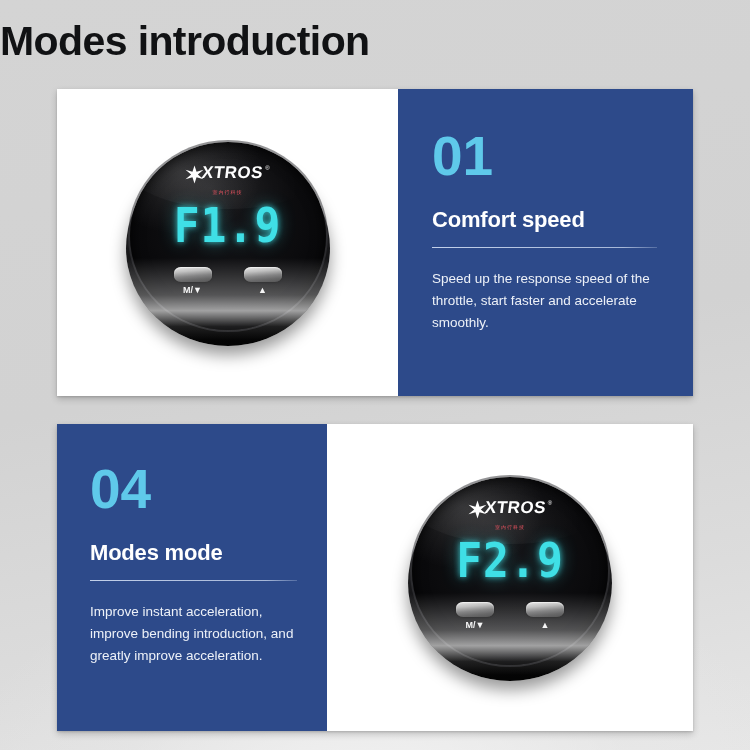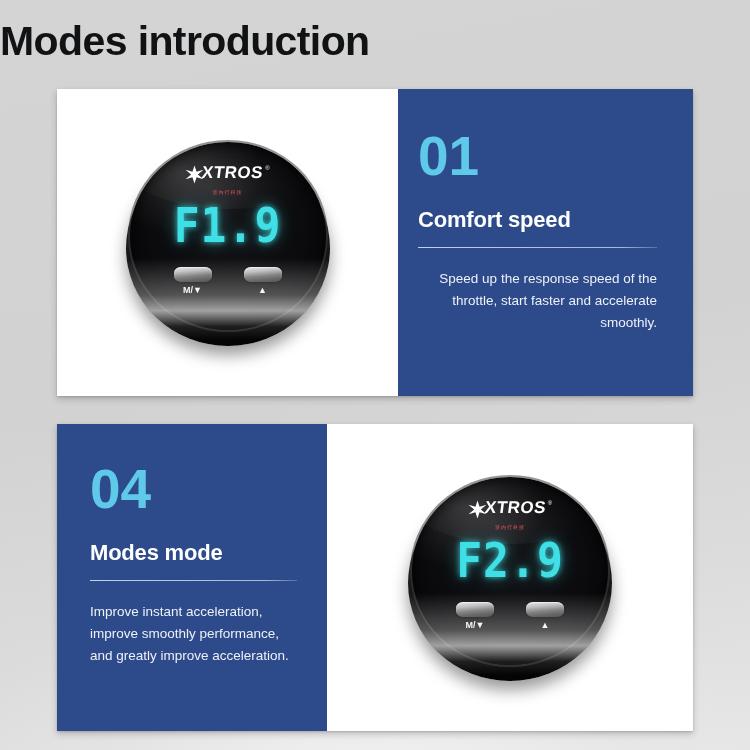--- a/index.html
+++ b/index.html
@@ -40,21 +40,21 @@
     position:relative;
     box-sizing:border-box;
     flex:0 0 auto;
   }
   .white-half{
     background:#ffffff;
     position:relative;
     flex:1 1 auto;
     display:flex;align-items:center;justify-content:center;
   }
-  #panel-1 .blue-half{width:295px;padding:40px 36px 0 20px;}
+  #panel-1 .blue-half{width:295px;padding:40px 36px 0 34px;}
   #panel-2 .blue-half{width:270px;padding:38px 30px 0 33px;}
 
   .mode-num{
     font-size:55px;font-weight:bold;color:#5fc9ea;
     line-height:1;letter-spacing:0px;
     font-family:"Liberation Sans", sans-serif;
   }
   .mode-name{
     margin-top:23px;
     font-size:22px;font-weight:bold;color:#ffffff;
@@ -63,21 +63,21 @@
   }
   .divider{
     margin-top:14px;height:1px;width:100%;
     background:linear-gradient(90deg,rgba(207,220,242,0.92),rgba(207,220,242,0.75) 85%,rgba(207,220,242,0.25));
   }
   .mode-desc{
     margin-top:20px;
     font-size:13.5px;color:#edf1f8;line-height:1.62;
     font-family:"Liberation Sans", sans-serif;
   }
-  #panel-1 .mode-desc{text-align:right;}
+  #panel-1 .mode-desc{text-align:left;}
   #panel-2 .mode-desc{text-align:left;}
   #panel-1 .blue-half .mode-num,
   #panel-1 .blue-half .mode-name{text-align:left;}
 
   
   .device-wrap{
     position:relative;
     width:212px;height:218px;
   }
   
@@ -213,21 +213,21 @@
     </div>
 
   </div>
 
   <div class="panel" id="panel-2">
 
     <div class="blue-half">
       <div class="mode-num">04</div>
       <div class="mode-name">Modes mode</div>
       <div class="divider"></div>
-      <div class="mode-desc">Improve instant acceleration, improve smoothly performance, and greatly improve acceleration.</div>
+      <div class="mode-desc">Improve instant acceleration, improve bending introduction, and greatly improve acceleration.</div>
     </div>
 
     <div class="white-half">
       <div class="device-wrap">
         <div class="dev-base"></div>
         <div class="dev-face">
           <div class="face-sheen"></div>
 
           <div class="logo">
             <span class="logo-row">

